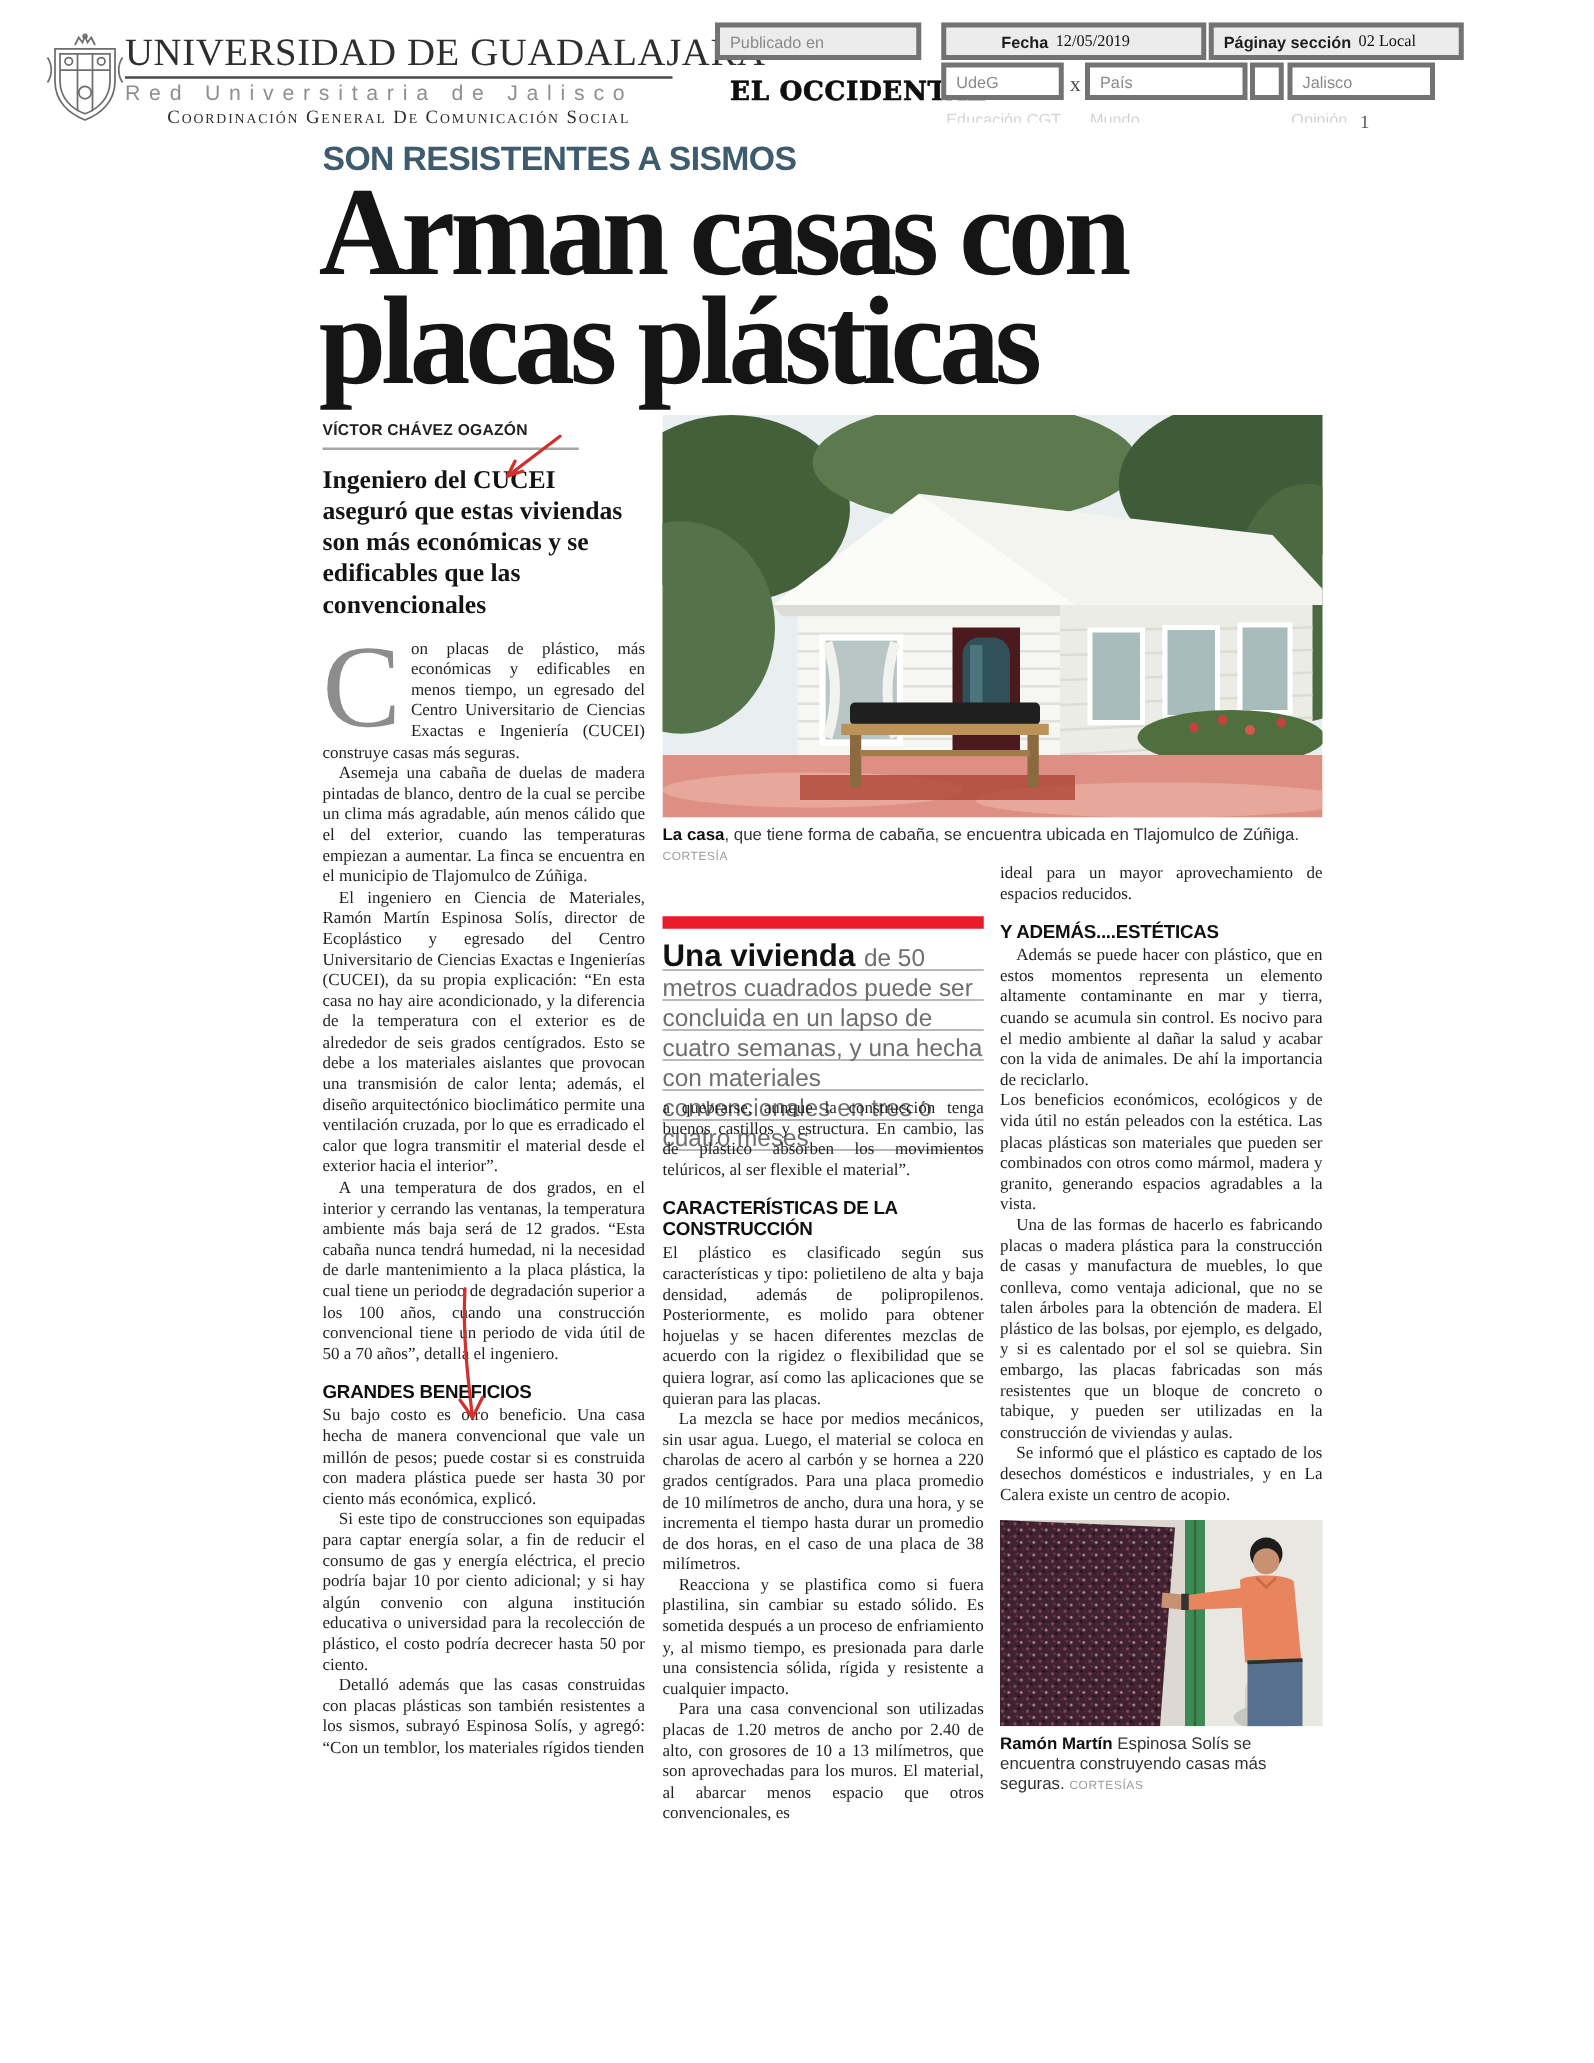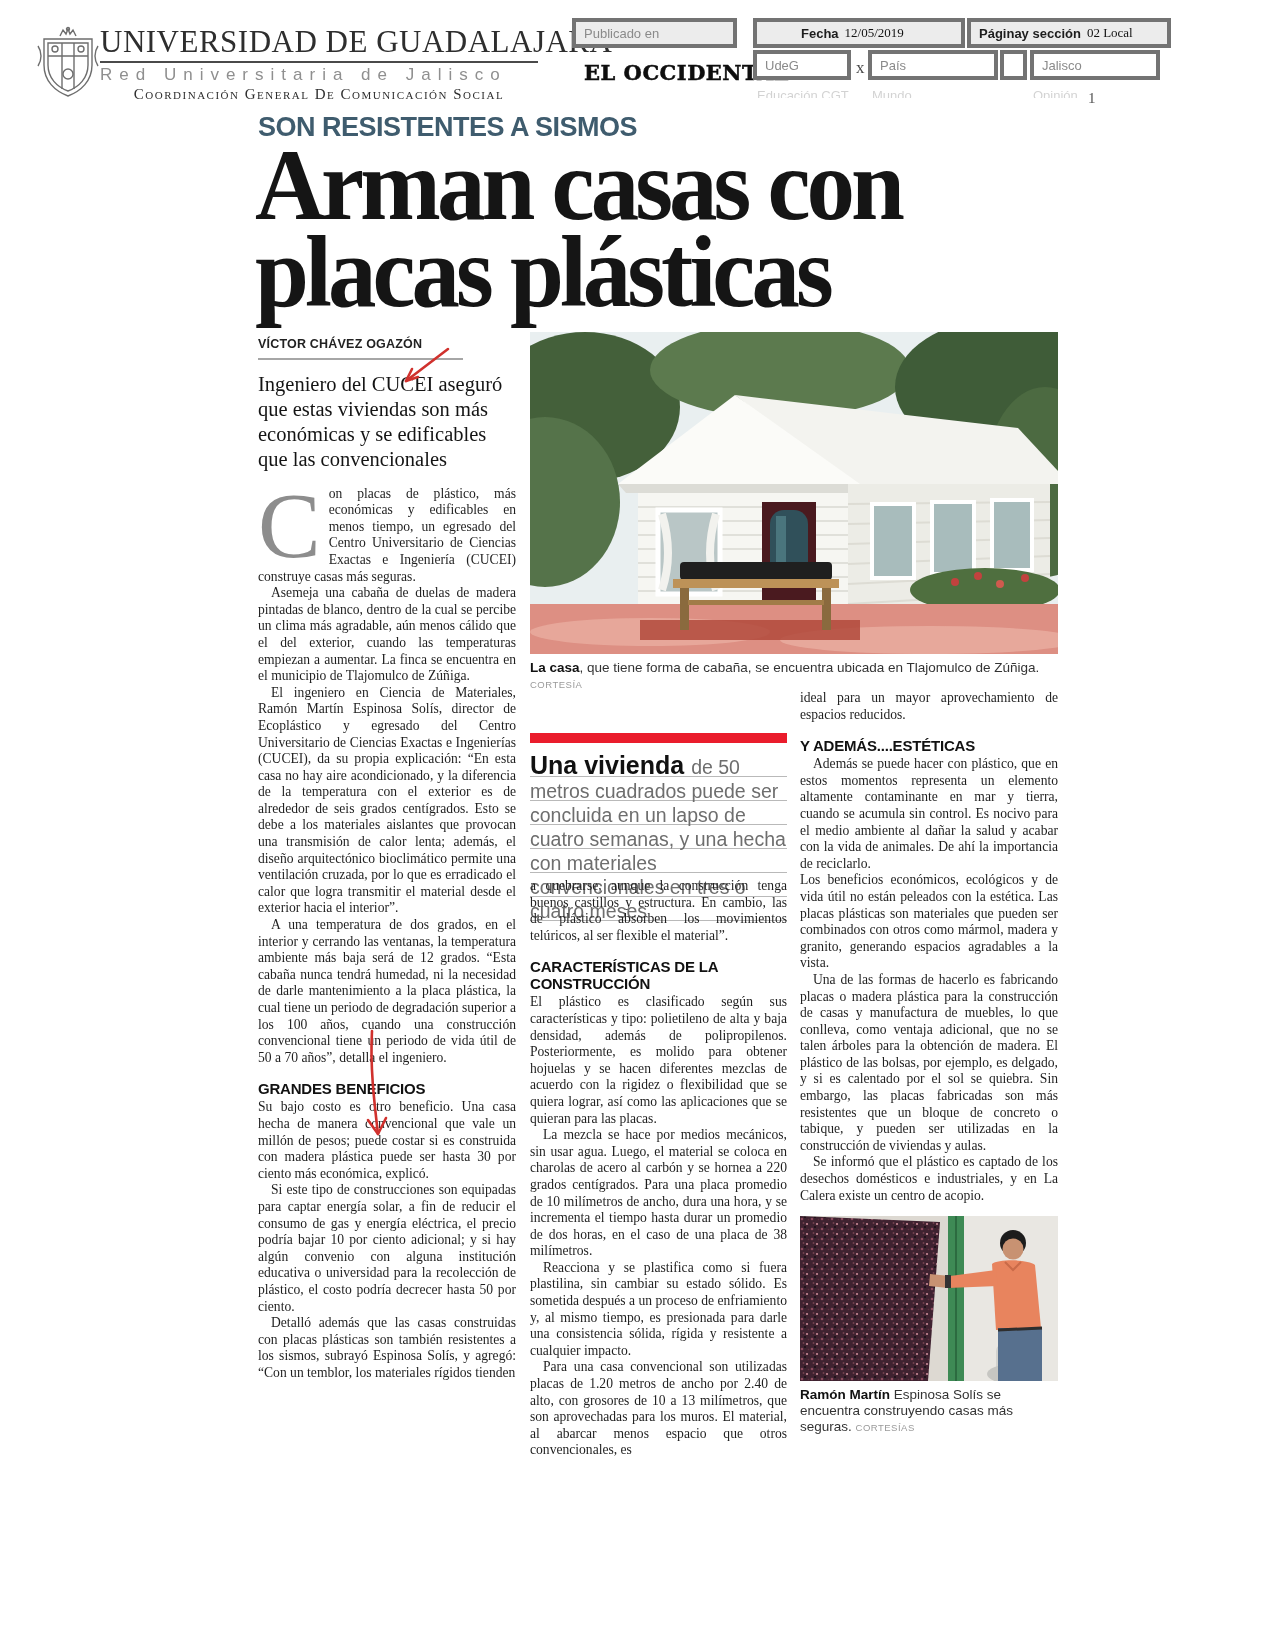--- a/index.html
+++ b/index.html
@@ -45,21 +45,21 @@
             letter-spacing:-4px;transform:scaleY(1.04);transform-origin:left top;}
   
   .col{position:absolute;width:258px;font-size:13.6px;line-height:16.6px;text-align:justify;
        hyphens:auto;-webkit-hyphens:auto;}
   .col1{left:258px;top:336px;}
   .col2{left:530px;top:878px;width:257px;}
   .col3{left:800px;top:690px;}
   .byline{font-family:"Liberation Sans",sans-serif;font-weight:bold;font-size:12.5px;
           color:#222;letter-spacing:.2px;border-bottom:2px solid #a6a6a6;
           padding-bottom:5px;width:205px;margin-bottom:12px;}
-  .deck{font-family:"Liberation Serif",serif;font-weight:normal;font-size:20.5px;
+  .deck{font-family:"Liberation Serif",serif;font-weight:bold;font-size:20.5px;
         line-height:25px;color:#141414;text-align:left;margin-bottom:14px;}
   .p{margin:0;text-indent:13px;}
   .p.flush{text-indent:0;}
   .sechead{font-family:"Liberation Sans",sans-serif;font-weight:bold;font-size:15px;
            color:#111;letter-spacing:-.2px;margin:14px 0 2px;text-align:left;line-height:17px;}
   .dropcap{float:left;font-family:"Liberation Serif",serif;font-size:94px;line-height:74px;
            color:#8d8d8d;margin:2px 8px 0 0;font-weight:normal;}
   
   .figure1{position:absolute;left:530px;top:332px;width:528px;}
   .figure1 svg{display:block;width:528px;height:322px;}
@@ -119,21 +119,21 @@
   <div class="outlet">EL OCCIDENTAL</div>
 
   <div class="clipbox white" style="left:753px;top:50px;width:98px;">
     <span>UdeG</span>
   </div>
   <div class="xmark">x</div>
   <div class="clipbox white" style="left:868px;top:50px;width:130px;">
     <span>País</span>
   </div>
   <div class="clipbox white" style="left:1000px;top:50px;width:27px;"></div>
-  <div class="clipbox white" style="left:1030px;top:50px;width:130px;">
+  <div class="clipbox white" style="left:1030px;top:50px;width:118px;">
     <span>Jalisco</span>
   </div>
 
   <div class="faintrow" style="left:757px;width:110px;">Educación CGT</div>
   <div class="faintrow" style="left:872px;width:70px;">Mundo</div>
   <div class="faintrow" style="left:1033px;width:60px;">Opinión</div>
   <div class="pagemark">1</div>
 
   <div class="kicker">SON RESISTENTES A SISMOS</div>
   <div class="headline">

